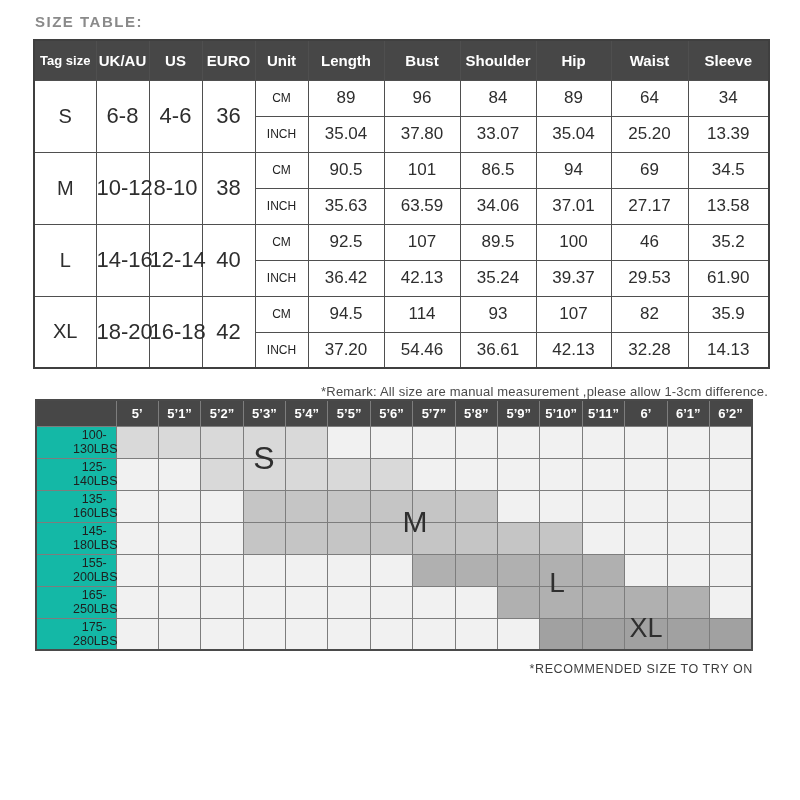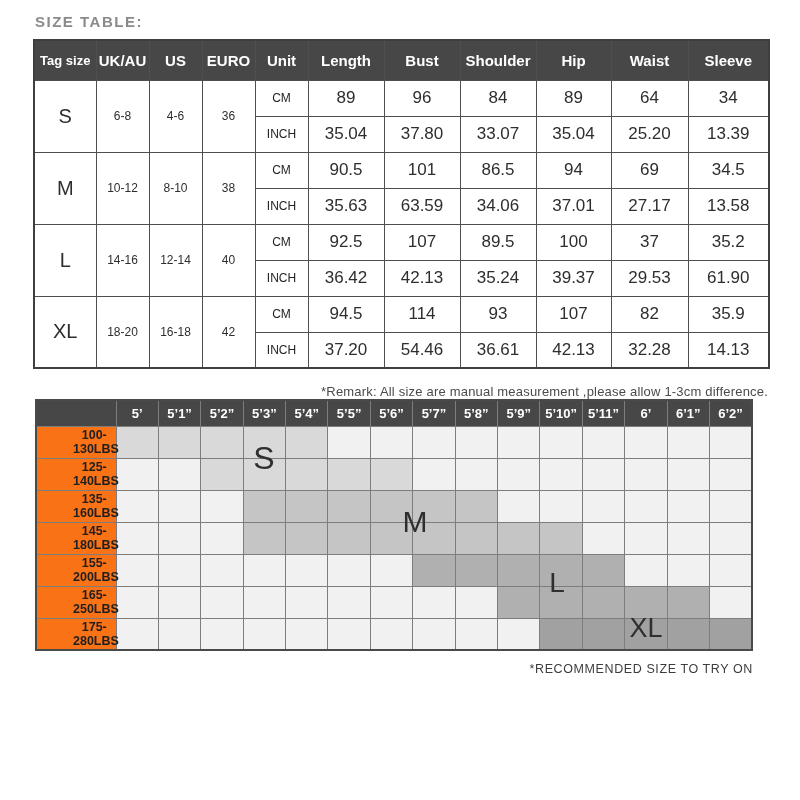--- a/index.html
+++ b/index.html
@@ -15,39 +15,39 @@
   
   table { border-collapse:collapse; table-layout:fixed; }
   .size-table { margin-left:33px; width:735px; border:2px solid #3f3f3f; }
   .size-table th, .size-table td { border:1px solid #4f4f4f; text-align:center; vertical-align:middle; white-space:nowrap; }
   .size-table thead tr { height:40px; }
   .size-table thead th { background:var(--header-bg,#474747); color:var(--header-text,#fff); font-size:15px; font-weight:bold; }
   .size-table thead th.th-small { font-size:13px; }
   .size-table tbody tr { height:36px; }
   .size-table tbody td { font-size:17px; color:#2e2e2e; background:#fff; }
   .size-table td.tag-cell { font-size:20px; }
-  .size-table td.range-cell { font-size:12px; }
+  .size-table td.range-cell { font-size:22px; }
   .size-table td.unit-cell { font-size:12px; font-weight:normal; color:#222; }
 
   .remark {
     width:735px; margin:15px 0 0 33px;
     text-align:right; font-size:13px; color:#4b4b4b; letter-spacing:0.2px;
   }
 
   .heading-2 { margin-top:44px; }
 
   
   .suggestion-wrap { position:relative; width:718px; margin-left:35px; }
   .suggestion-table { width:718px; border:2px solid #4a4a4a; }
   .suggestion-table th, .suggestion-table td { border:1px solid #7d7d7d; text-align:center; vertical-align:middle; }
   .suggestion-table thead tr { height:26px; }
   .suggestion-table thead th { background:var(--header-bg,#474747); color:var(--header-text,#fff); font-size:13px; font-weight:bold; }
   .suggestion-table col.weight-col { width:80px; }
   .suggestion-table tbody tr { height:32px; }
-  .suggestion-table tbody th.weight-cell { background:#f97316; font-size:12.5px; font-weight:bold; color:#1f1f1f;padding-left:36px; }
+  .suggestion-table tbody th.weight-cell { background:#14b8a6; font-size:12.5px; font-weight:normal; color:#1f1f1f;padding-left:36px; }
   .suggestion-table tbody td { background:var(--cell-base,#f1f1f1); }
   .suggestion-table tbody td.shade-S  { background:var(--shade-s,#d9d9d9); }
   .suggestion-table tbody td.shade-M  { background:var(--shade-m,#c5c5c5); }
   .suggestion-table tbody td.shade-L  { background:var(--shade-l,#b0b0b0); }
   .suggestion-table tbody td.shade-XL { background:var(--shade-xl,#a1a1a1); }
 
   .band-letter {
     position:absolute; transform:translate(-50%,-50%);
     color:#2f2f2f; font-weight:400; line-height:1; pointer-events:none;
   }
@@ -145,21 +145,21 @@
         <tr>
           <td class="tag-cell" rowspan="2">L</td>
           <td class="range-cell" rowspan="2">14-16</td>
           <td class="range-cell" rowspan="2">12-14</td>
           <td class="range-cell" rowspan="2">40</td>
           <td class="unit-cell">CM</td>
           <td>92.5</td>
           <td>107</td>
           <td>89.5</td>
           <td>100</td>
-          <td>37</td>
+          <td>46</td>
           <td>35.2</td>
         </tr>
         <tr>
           <td class="unit-cell">INCH</td>
           <td>36.42</td>
           <td>42.13</td>
           <td>35.24</td>
           <td>39.37</td>
           <td>29.53</td>
           <td>61.90</td>

